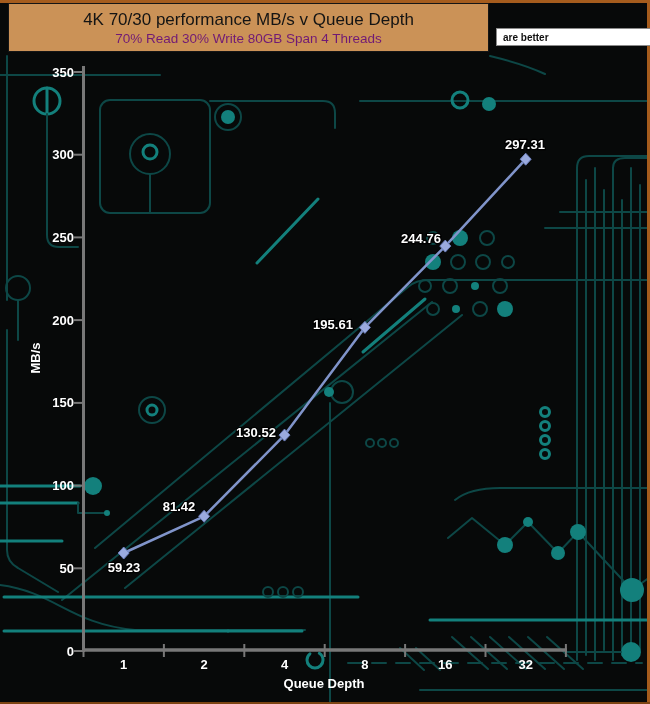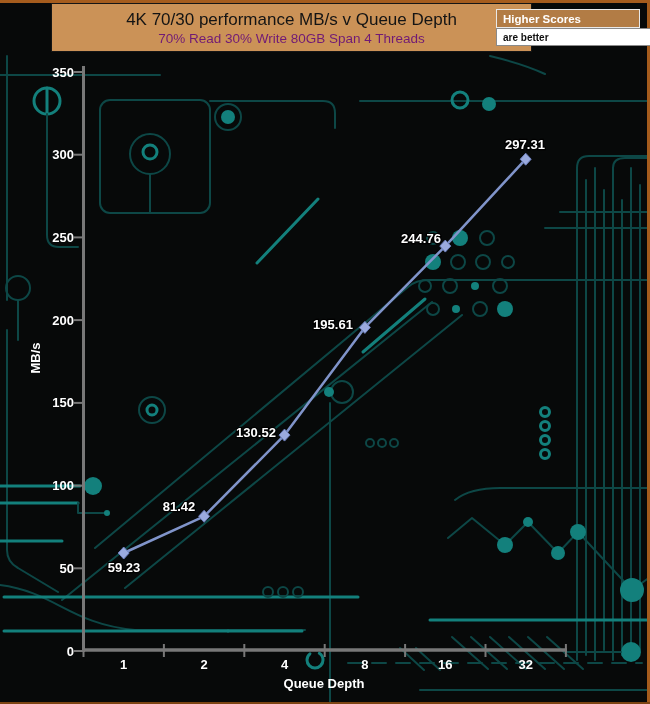--- a/index.html
+++ b/index.html
@@ -12,21 +12,20 @@
   .frame{position:absolute;background:#a55c1d;}
   .frame-top{left:0;top:0;width:650px;height:3px;}
   .frame-right{right:0;top:0;width:3px;height:704px;}
   .frame-bottom{left:0;bottom:0;width:650px;height:2px;background:#7d4413;}
   
   .header-box{
     position:absolute;left:8px;top:3px;width:481px;height:49px;
     background:#cb9257;border:1px solid #151515;
     display:flex;flex-direction:column;align-items:center;justify-content:center;
     box-sizing:border-box;
-    margin-left:43px;
   }
   .header-title{font-size:17px;color:#141414;line-height:21px;}
   .header-subtitle{font-size:13.5px;color:#701a75;line-height:17px;}
   
   .badge{
     position:absolute;left:496px;top:9px;width:144px;height:19px;
     background:#b27c45;border:1px solid #e9e9e9;box-sizing:border-box;
     color:#ffffff;font-size:11.5px;font-weight:bold;
     display:flex;align-items:center;padding-left:6px;
   }
@@ -238,20 +237,17 @@
 
   <div class="frame frame-top"></div>
   <div class="frame frame-right"></div>
   <div class="frame frame-bottom"></div>
 
   <div class="header-box">
     <div class="header-title">4K 70/30 performance MB/s v Queue Depth</div>
     <div class="header-subtitle">70% Read 30% Write 80GB Span 4 Threads</div>
   </div>
 
-  <div class="badge">
-    <span>Higher Scores</span>
-  </div>
   <div class="badge2">
     <span>are better</span>
   </div>
 
 </div>
 
 </body></html>

